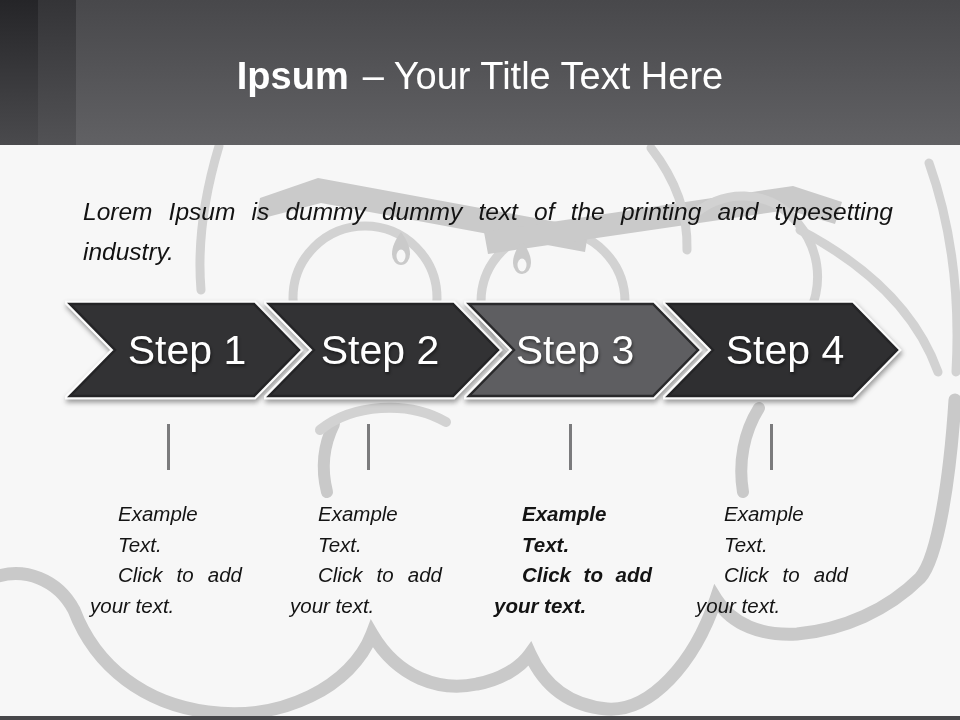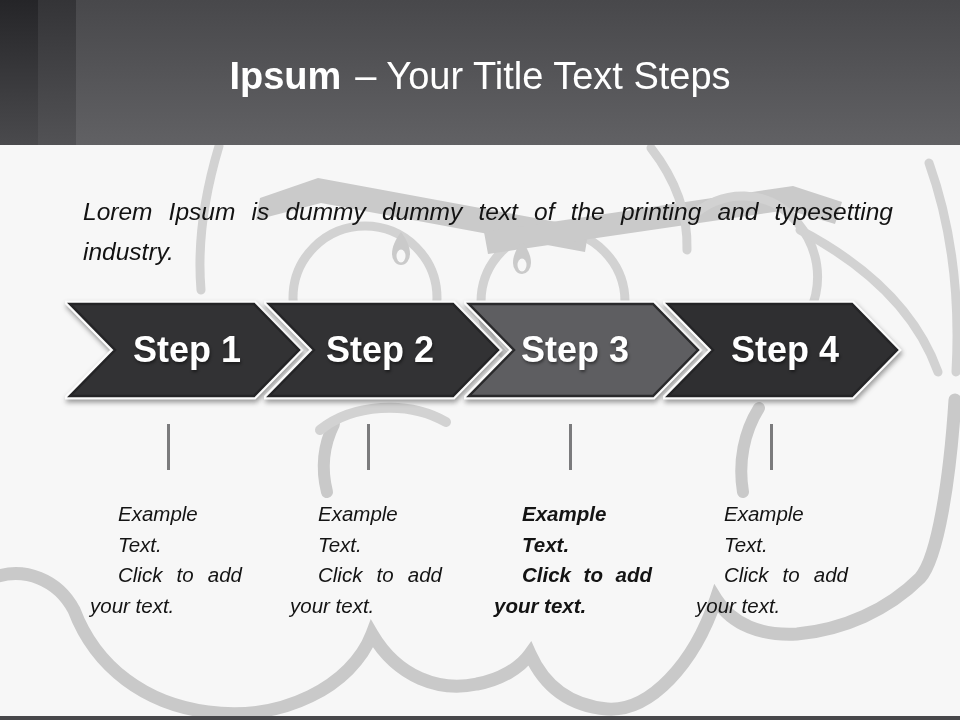--- a/index.html
+++ b/index.html
@@ -36,21 +36,21 @@
     font-style:italic;color:#131313;font-size:24.5px;line-height:39.5px;
   }
   .intro .stretch{text-align:justify;text-align-last:justify;}
   
   .chevron-svg{position:absolute;top:299px;width:239px;height:102px;z-index:6;
     filter:drop-shadow(1px 3px 2.5px rgba(35,35,35,0.45));}
   .chev-1{left:65px;}  .chev-2{left:264px;}  .chev-3{left:464px;}  .chev-4{left:663px;}
   .chev-label{
     position:absolute;top:304px;height:92px;width:178px;z-index:7;
     display:flex;align-items:center;justify-content:center;
-    color:#ffffff;font-size:36px;font-weight:bold;
+    color:#ffffff;font-size:41px;font-weight:normal;
     text-shadow:1px 2px 3px rgba(0,0,0,0.45);
   }
   .lab-1{left:98px;} .lab-2{left:291px;} .lab-3{left:486px;} .lab-4{left:696px;}
   
   .tick{position:absolute;top:424px;width:3px;height:46px;background:#7b7b7d;z-index:5;}
   .tick-1{left:167px;} .tick-2{left:367px;} .tick-3{left:569px;} .tick-4{left:770px;}
   
   .caption{
     position:absolute;top:499px;width:152px;z-index:5;
     font-style:italic;color:#141414;font-size:20.5px;line-height:30.5px;
@@ -99,21 +99,21 @@
              C 650,712 694,664 716,599
              C 732,625 762,636 797,634
              C 843,630 888,610 920,578
              C 938,558 950,478 955,400" stroke="#c9c9c9" stroke-width="13" stroke-linecap="round"></path>
   </svg>
 
   <div class="header-band"></div>
   <div class="edge-strip-1"></div>
   <div class="edge-strip-2"></div>
   <div class="slide-title">
-    <span class="t-bold">Ipsum</span><span class="t-rest">– Your Title Text Steps</span>
+    <span class="t-bold">Ipsum</span><span class="t-rest">– Your Title Text Here</span>
   </div>
 
   <div class="intro">
     <div class="stretch">Lorem Ipsum is dummy dummy text of the printing and typesetting</div>
     <div>industry.</div>
   </div>
 
   <svg class="chevron-svg chev-1" viewBox="0 0 239 102">
     <polygon points="5,5 189,5 234,51 189,97 5,97 50,51" stroke="#fbfbfb" stroke-width="7" paint-order="stroke" stroke-linejoin="miter" fill="#323234"></polygon>
     <polygon points="5,5 189,5 234,51 189,97 5,97 50,51" fill="none" stroke="#242426" stroke-width="2.5"></polygon>

